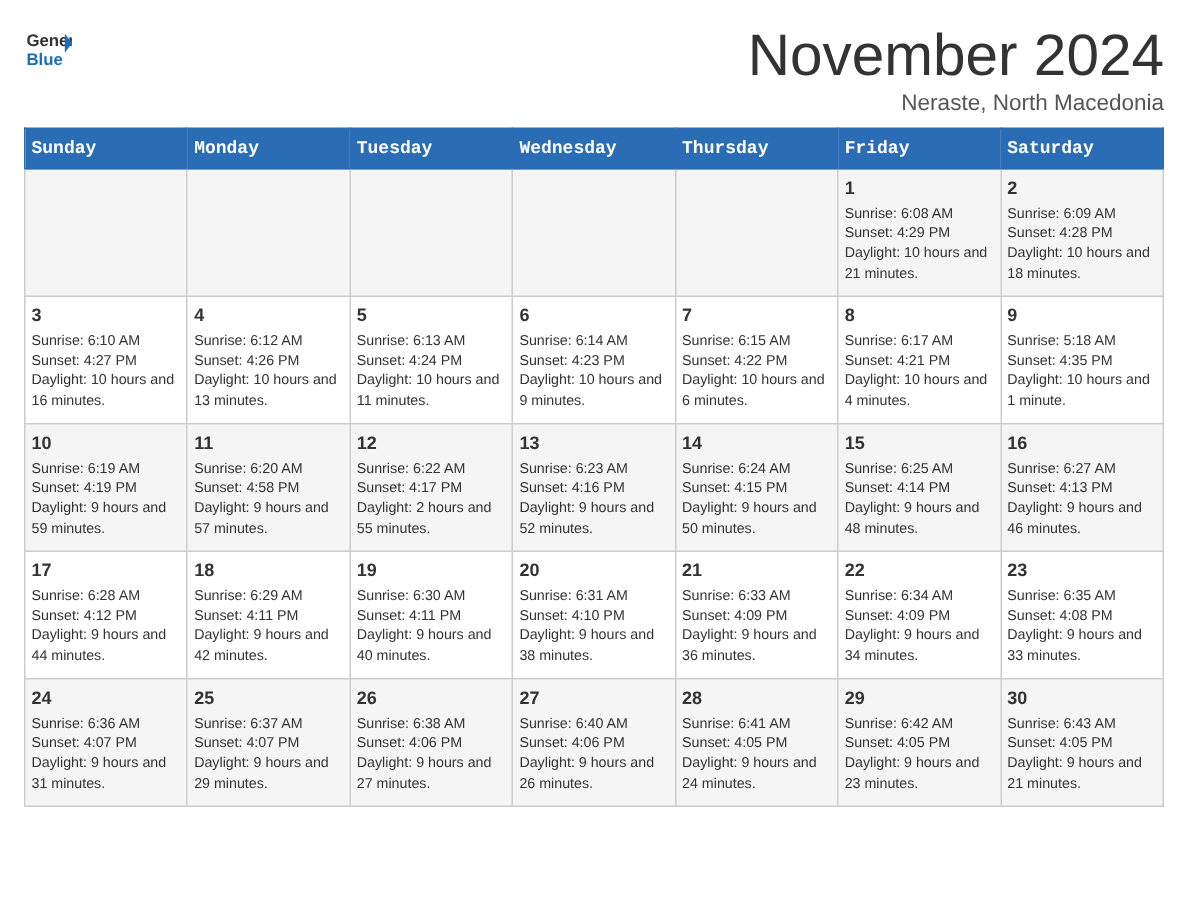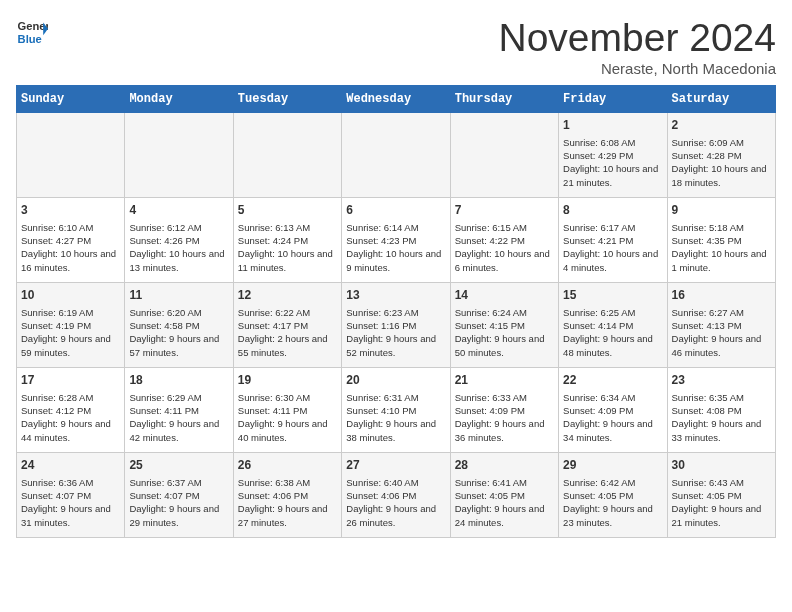--- a/index.html
+++ b/index.html
@@ -189,21 +189,21 @@
         </td>
         <td>
           <span class="day-num">12</span>
           <div class="day-info">Sunrise: 6:22 AM</div>
           <div class="day-info">Sunset: 4:17 PM</div>
           <div class="day-info">Daylight: 2 hours and 55 minutes.</div>
         </td>
         <td>
           <span class="day-num">13</span>
           <div class="day-info">Sunrise: 6:23 AM</div>
-          <div class="day-info">Sunset: 1:16 PM</div>
+          <div class="day-info">Sunset: 4:16 PM</div>
           <div class="day-info">Daylight: 9 hours and 52 minutes.</div>
         </td>
         <td>
           <span class="day-num">14</span>
           <div class="day-info">Sunrise: 6:24 AM</div>
           <div class="day-info">Sunset: 4:15 PM</div>
           <div class="day-info">Daylight: 9 hours and 50 minutes.</div>
         </td>
         <td>
           <span class="day-num">15</span>

